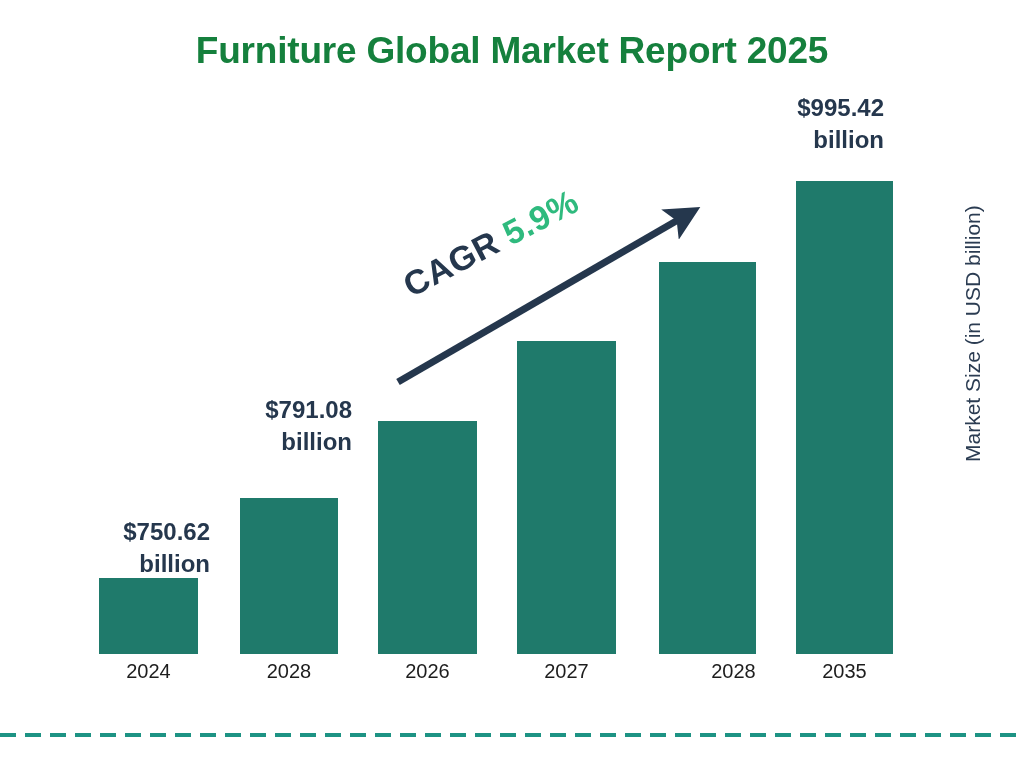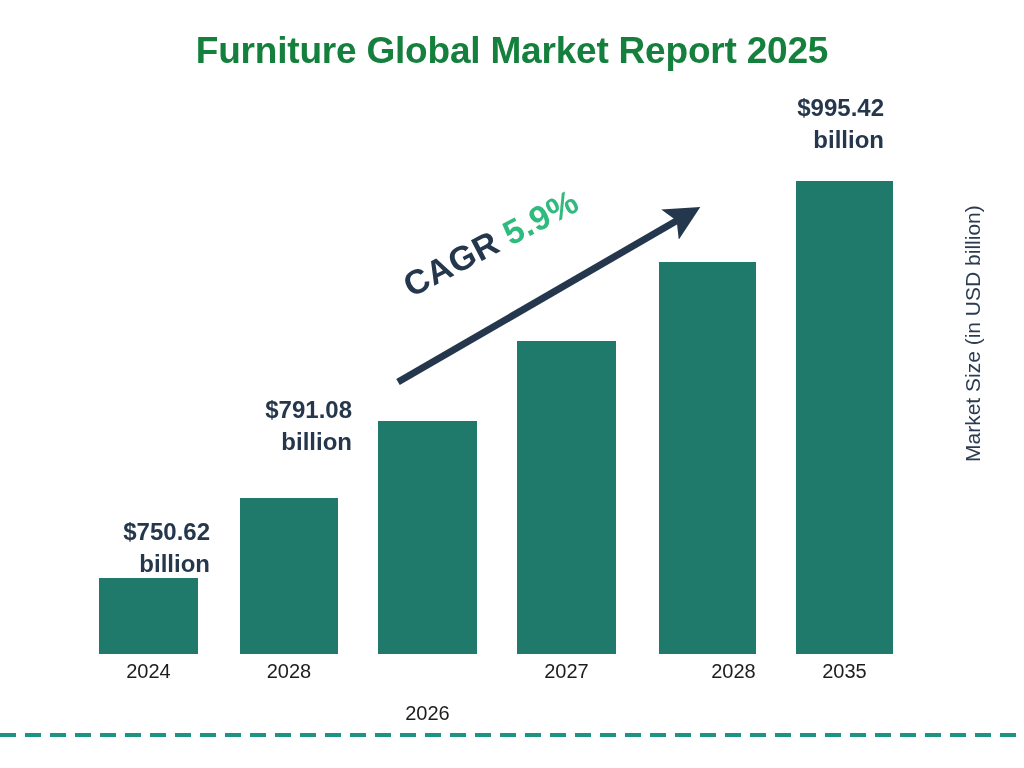--- a/index.html
+++ b/index.html
@@ -107,21 +107,21 @@
 
     <div class="bar" style="left:99px;width:99px;height:76px;"></div>
     <div class="bar" style="left:240px;width:98px;height:156px;"></div>
     <div class="bar" style="left:378px;width:99px;height:233px;"></div>
     <div class="bar" style="left:517px;width:99px;height:313px;"></div>
     <div class="bar" style="left:659px;width:97px;height:392px;"></div>
     <div class="bar" style="left:796px;width:97px;height:473px;"></div>
 
     <div class="xtick" style="left:99px;width:99px;">2024</div>
     <div class="xtick" style="left:240px;width:98px;">2028</div>
-    <div class="xtick" style="left:378px;width:99px;margin-top:42px;">2026</div>
+    <div class="xtick" style="left:378px;width:99px;">2026</div>
     <div class="xtick" style="left:517px;width:99px;">2027</div>
     <div class="xtick" style="left:685px;width:97px;">2028</div>
     <div class="xtick" style="left:796px;width:97px;">2035</div>
 
     <div class="vlabel" style="left:90px;top:516px;width:120px;">
       <div>$750.62</div>
       <div>billion</div>
     </div>
 
     <div class="vlabel" style="left:230px;top:394px;width:122px;">

